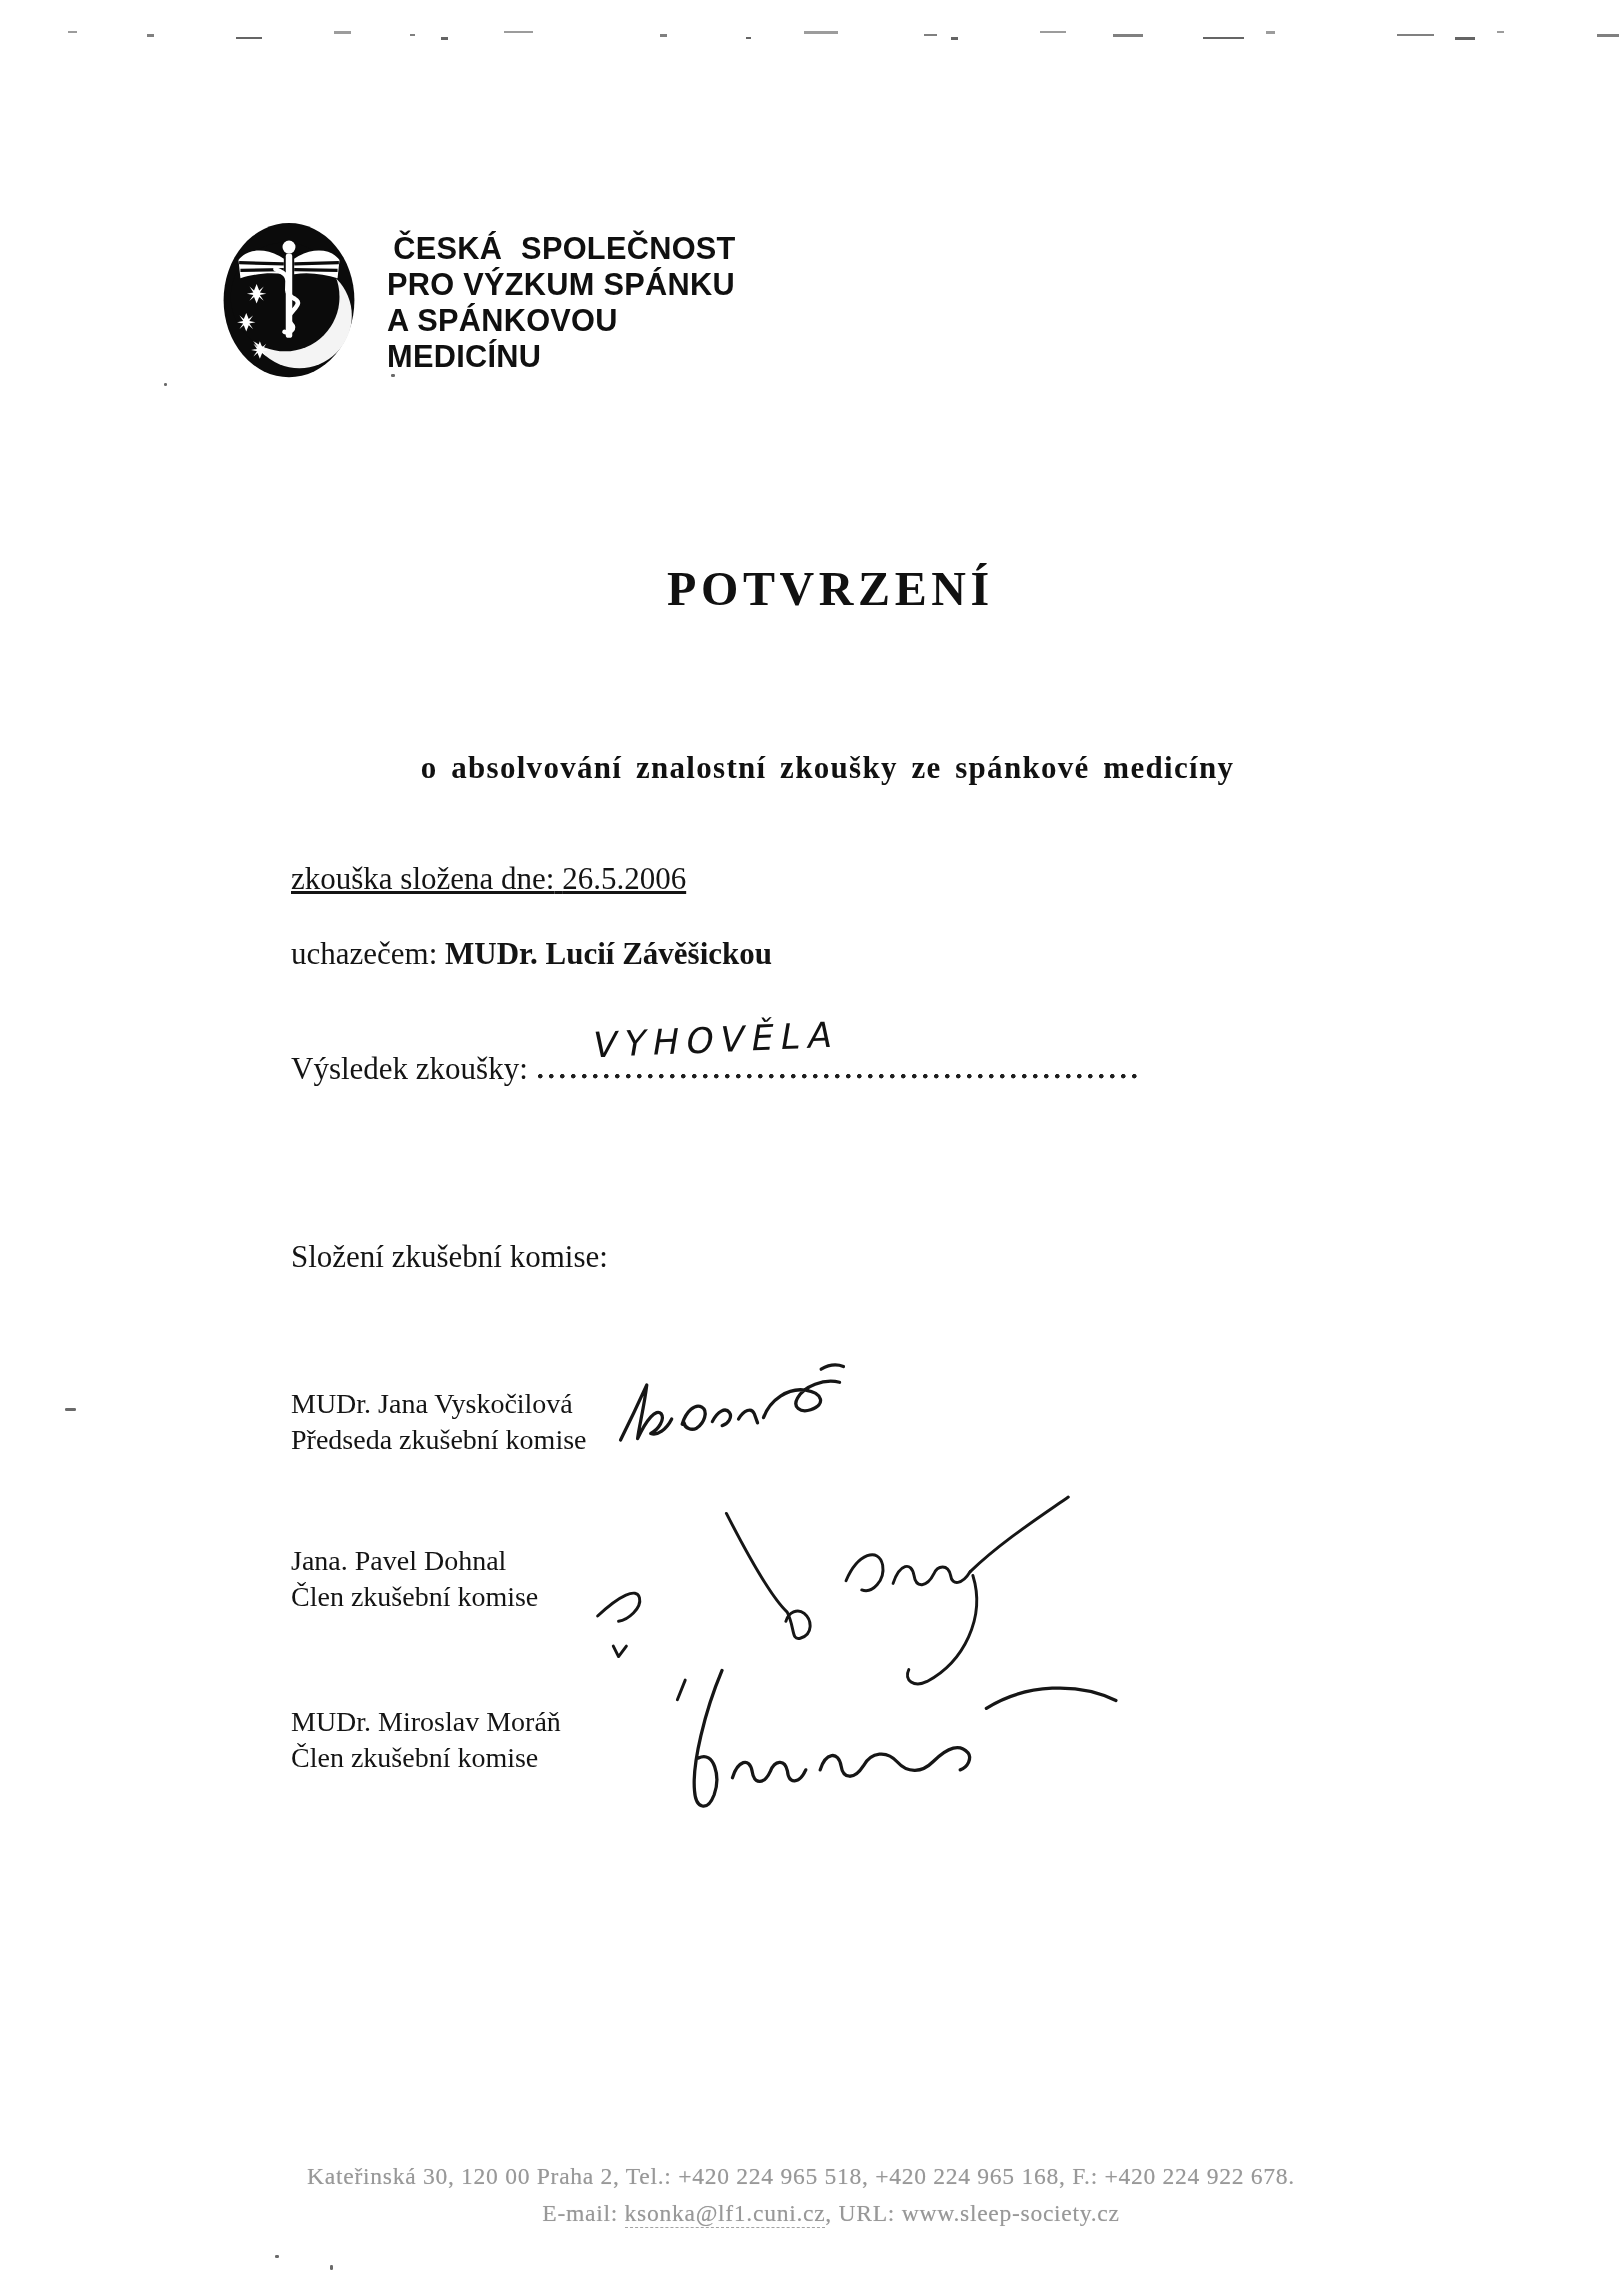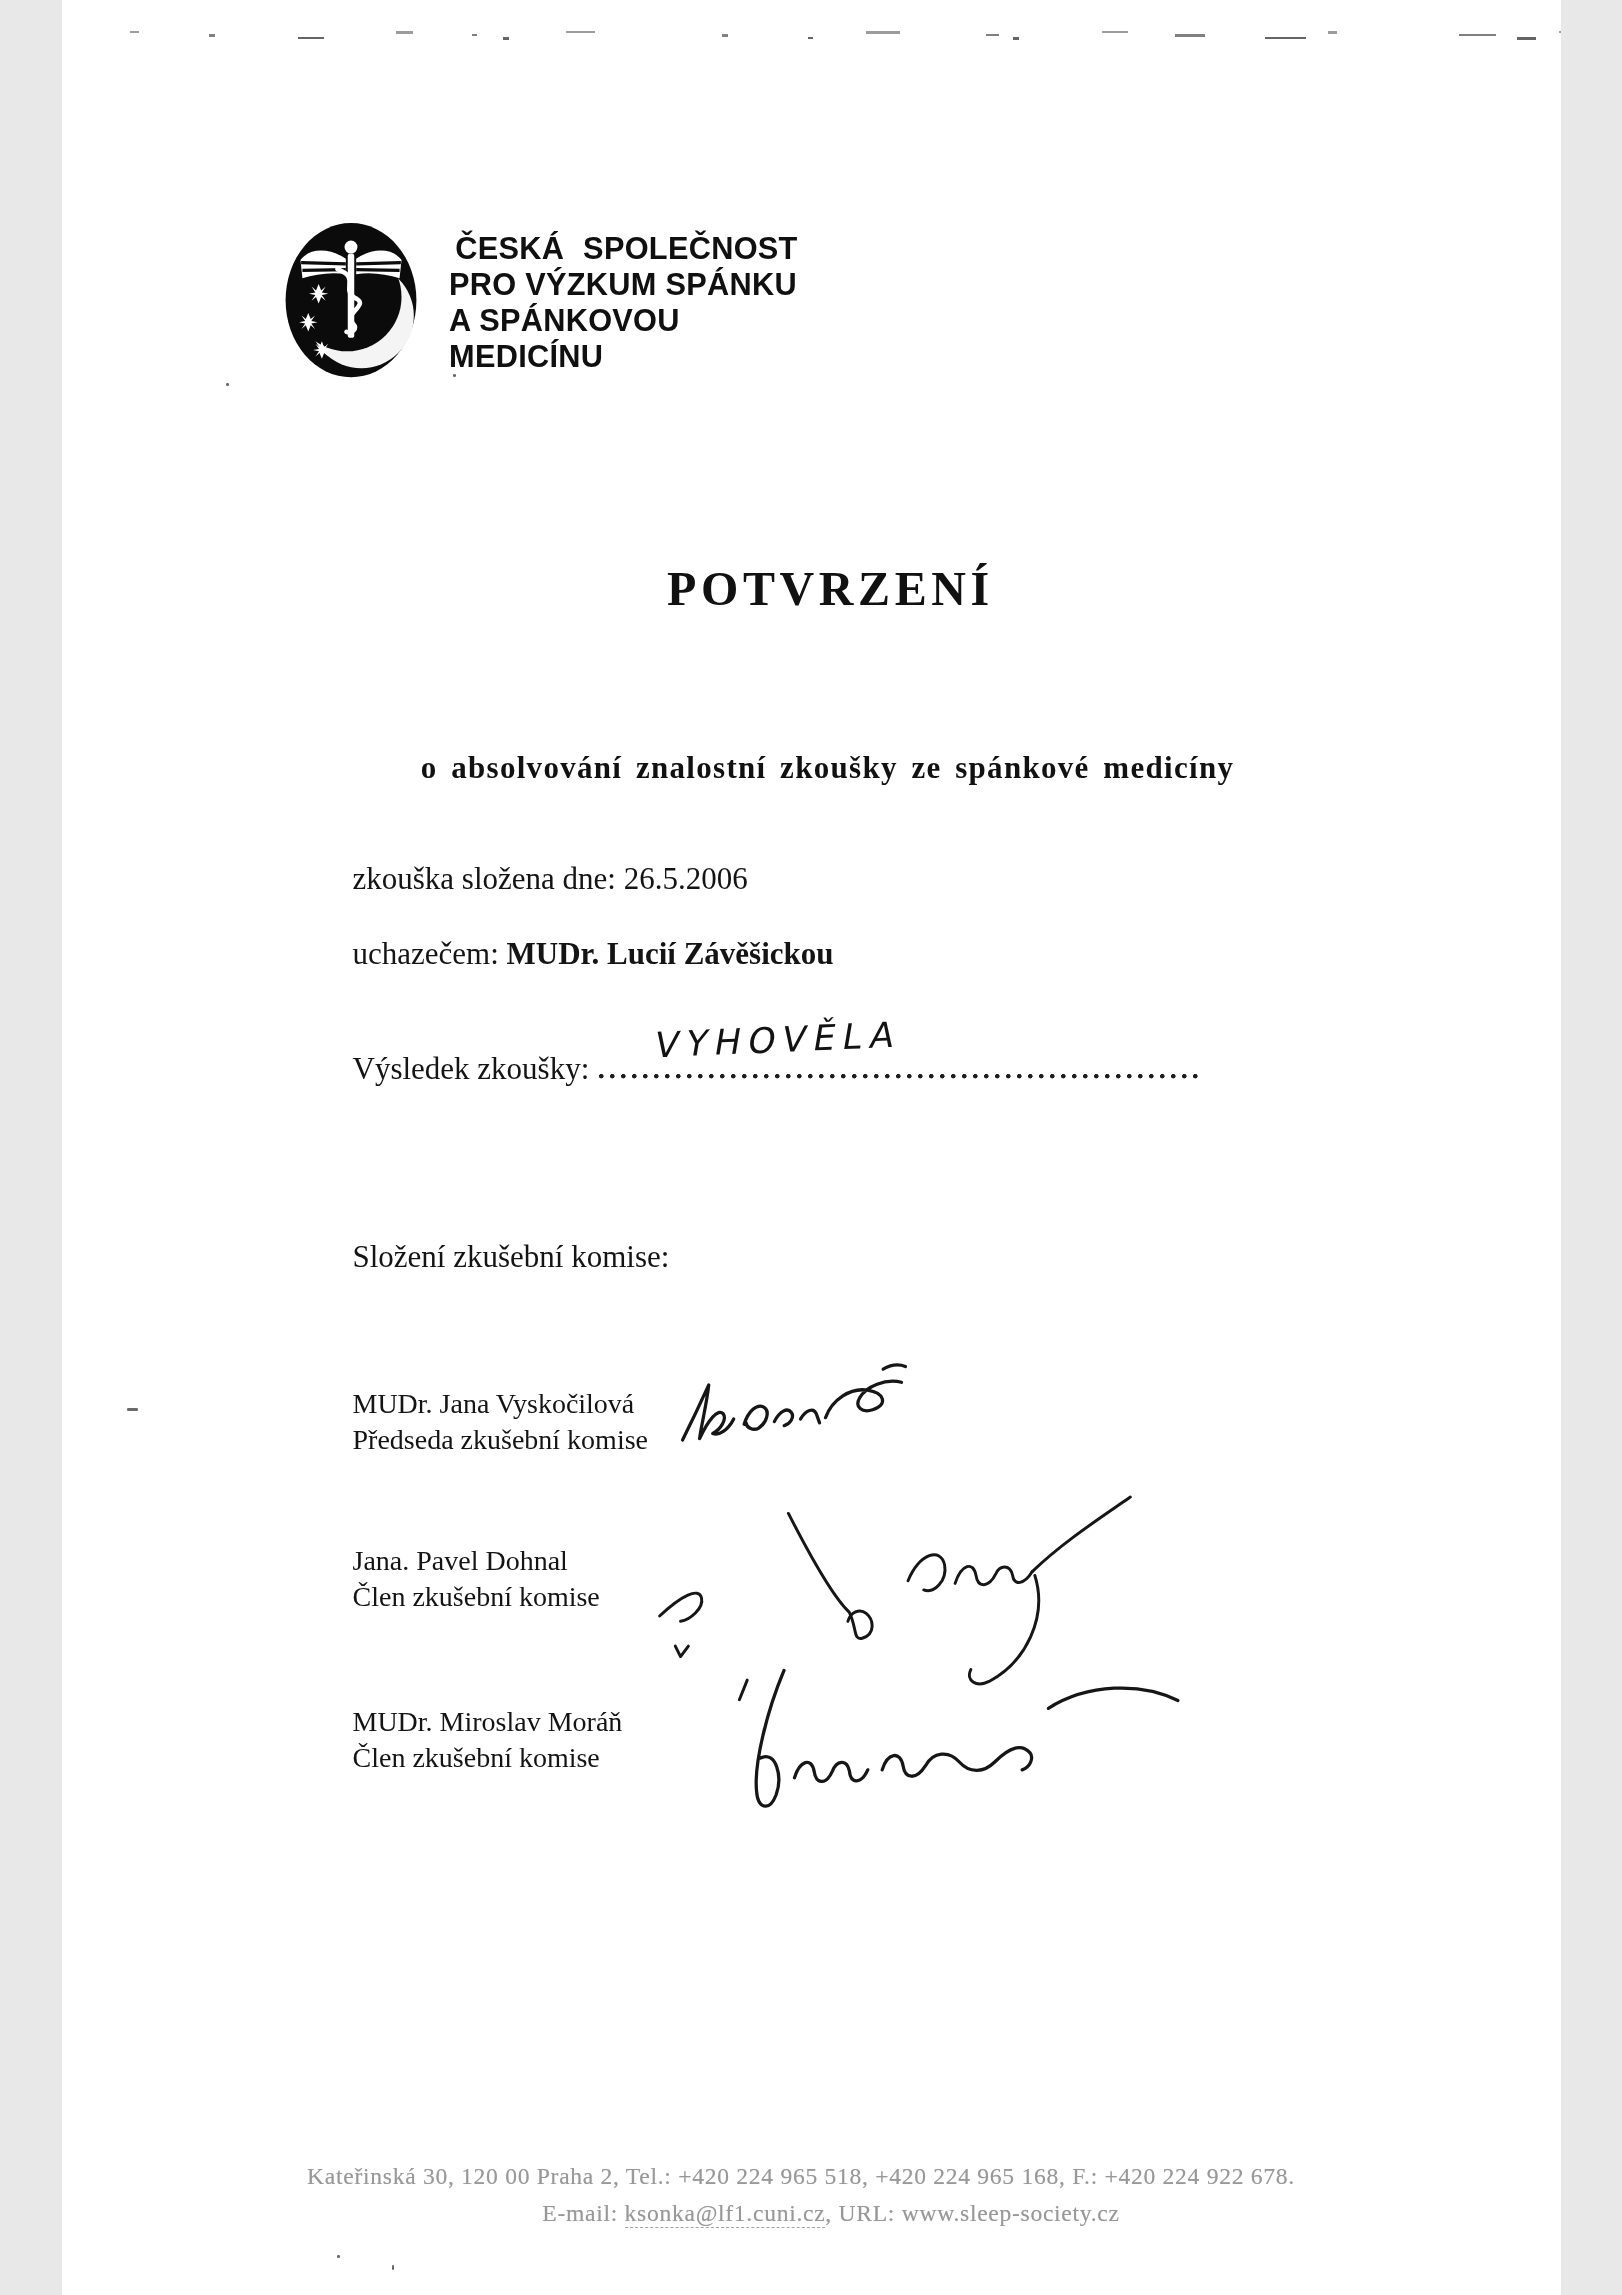--- a/index.html
+++ b/index.html
@@ -1,17 +1,17 @@
 <!DOCTYPE html>
 <html style="font-size:10.5px"><head>
 <meta charset="utf-8">
 <style>
   html,body { margin:0; padding:0; background:#e8e8e8; }
   .page {
-    position:relative; width:1499px; height:2295px; margin:0 auto;
+    position:relative; width:1622px; height:2295px; margin:0 auto;
     background:#ffffff; overflow:hidden;
     font-family:"Liberation Serif", serif; color:#161616;
   }
   
   .dash { position:absolute; background:#4a4a4a; }
   .speck { position:absolute; background:#6a6a6a; border-radius:1.3px; }
 
   
   .logo-mark { position:absolute; left:221px; top:220px; width:136px; height:161px; }
   .org-name {
@@ -29,21 +29,21 @@
     font-size:48px; font-weight:bold; letter-spacing:4.6px; color:#111;
   }
   .subtitle {
     position:absolute; left:0; top:750px; width:100%;
     text-align:center; padding-left:33px; box-sizing:border-box;
     font-size:31px; font-weight:bold; letter-spacing:1.3px; word-spacing:4.6px; color:#111;
   }
 
   
   .bodyline { position:absolute; left:291px; font-size:31px; color:#141414; }
-  .date-line { top:861px; }
+  .date-line { top:861px;text-decoration:underline; }
   .cand-line { top:936px; }
   .bold { font-weight:bold; }
   .result-line { top:1051px; }
   .dots {
     display:inline-block; width:605px; height:7.2px; margin-left:9.2px;
     vertical-align:-0.7px;
     background-image:radial-gradient(circle at 3.3px 3.3px, #1d1d1d 2px, transparent 2.6px);
     background-size:11px 7.2px; background-repeat:repeat-x;
   }
   .handwriting {

